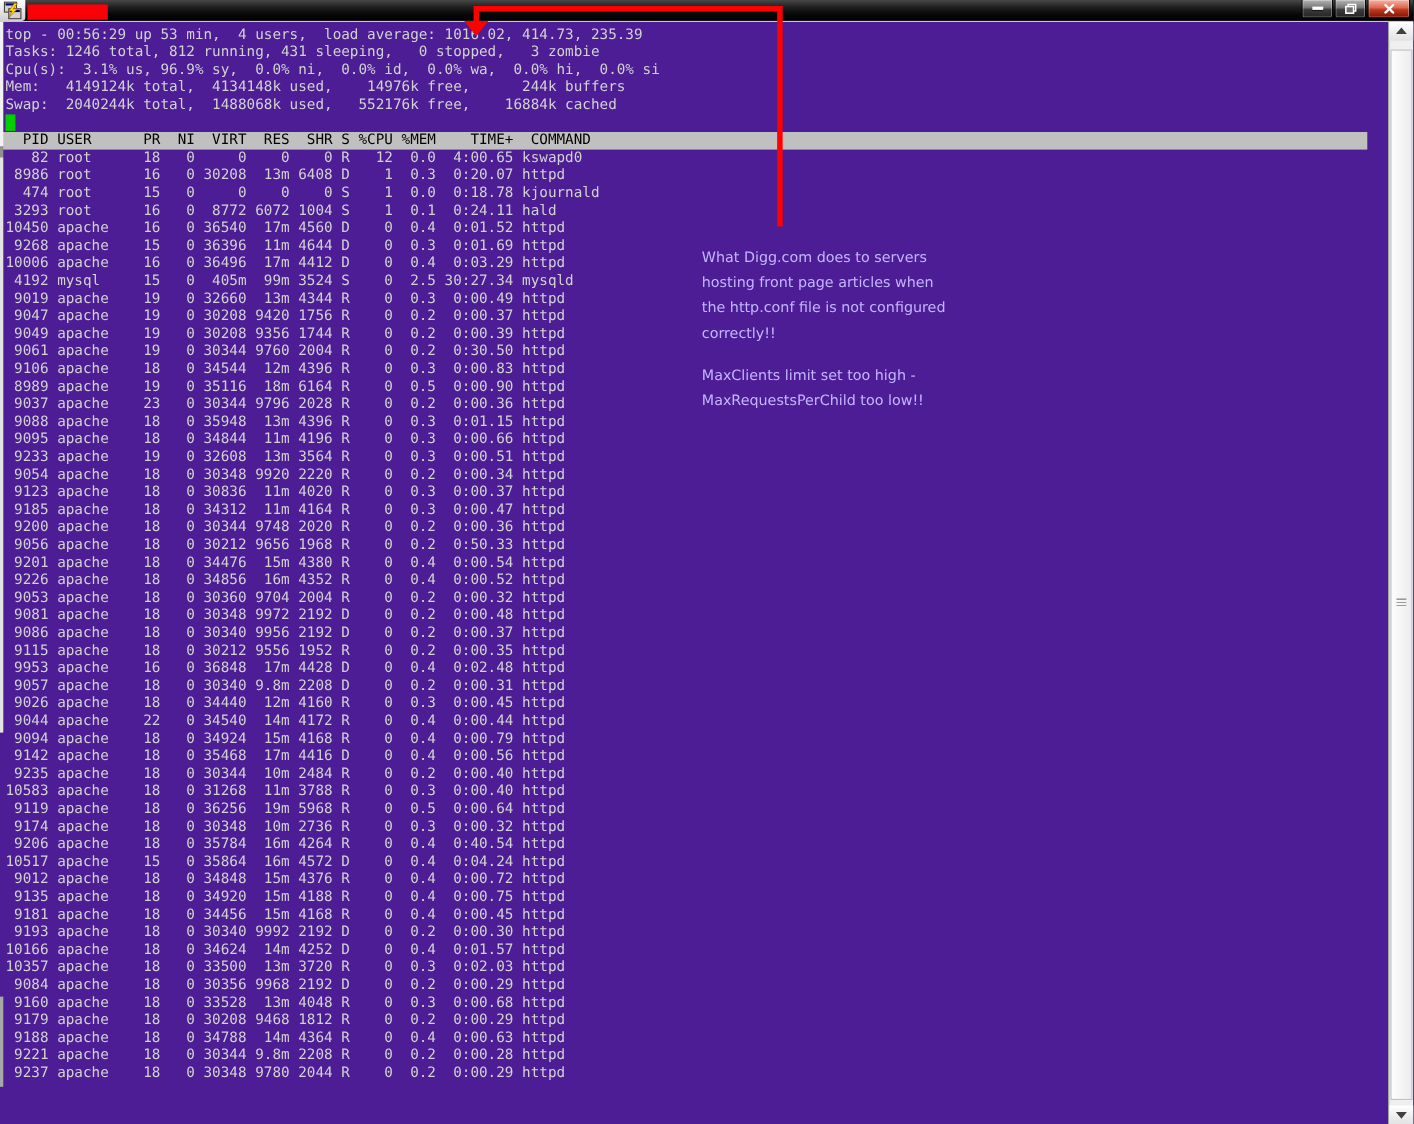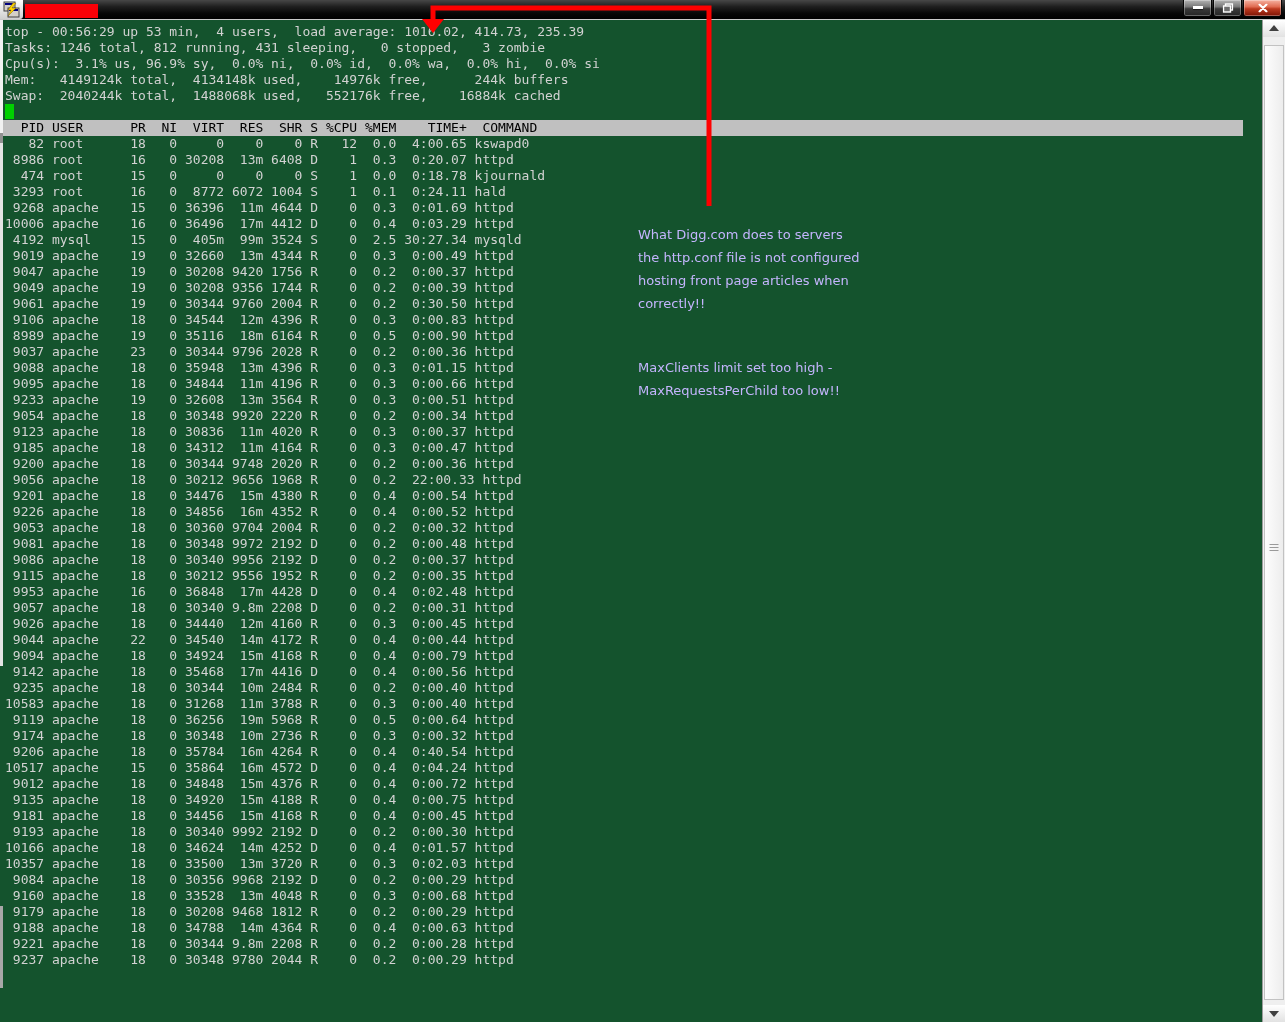--- a/index.html
+++ b/index.html
@@ -39,21 +39,21 @@
   }
   .glyph-min{
     position:absolute;left:50%;top:6px;transform:translateX(-50%);
     width:10px;height:3px;background:#fff;box-shadow:0 1px 1px rgba(0,0,0,.6);
   }
   .glyph-svg{position:absolute;left:50%;top:50%;transform:translate(-50%,-50%);}
 
   
   .terminal{
     position:absolute;left:0;top:20px;width:1262px;height:1002px;
-    background:#14532d;z-index:1;padding-top:4px;box-sizing:border-box;
+    background:#4c1d95;z-index:1;padding-top:4px;box-sizing:border-box;
   }
   .term-line{
     height:16px;line-height:16px;padding-left:5px;white-space:pre;
     font-family:"DejaVu Sans Mono","Liberation Mono",monospace;
     font-size:13px;color:#d2d2d2;
   }
   .header-line{background:#c0c0c0;color:#000;margin-right:19px;}
   .cursor{
     display:inline-block;width:9px;height:15px;background:#00d000;vertical-align:top;
   }
@@ -89,21 +89,21 @@
   }
 
   
   .annotation-arrow{position:absolute;left:0;top:0;z-index:40;pointer-events:none;}
   .annotation{
     position:absolute;left:638px;z-index:41;
     font-family:"DejaVu Sans","Liberation Sans",sans-serif;
     font-size:13px;line-height:23px;color:#c4b5fd;
   }
   .anno1{top:223px;}
-  .anno2{top:356px;}
+  .anno2{top:330px;}
 </style>
 </head>
 <body>
 
 <div class="titlebar">
   <div class="icon-plate"></div>
   <div class="app-icon">
     <svg width="17" height="17" viewBox="0 0 17 17">
       <rect x="1" y="1" width="11" height="9" fill="#d4d0c8" stroke="#404040" stroke-width="1"></rect>
       <rect x="2" y="2" width="9" height="2" fill="#000080"></rect>
@@ -139,38 +139,39 @@
       <div class="term-line">Mem:   4149124k total,  4134148k used,    14976k free,      244k buffers</div>
       <div class="term-line">Swap:  2040244k total,  1488068k used,   552176k free,    16884k cached</div>
     </div>
   <div class="term-line"><span class="cursor"></span></div>
   <div class="term-line header-line">  PID USER      PR  NI  VIRT  RES  SHR S %CPU %MEM    TIME+  COMMAND</div>
   <div id="rows">
       <div class="term-line">   82 root      18   0     0    0    0 R   12  0.0  4:00.65 kswapd0</div>
       <div class="term-line"> 8986 root      16   0 30208  13m 6408 D    1  0.3  0:20.07 httpd</div>
       <div class="term-line">  474 root      15   0     0    0    0 S    1  0.0  0:18.78 kjournald</div>
       <div class="term-line"> 3293 root      16   0  8772 6072 1004 S    1  0.1  0:24.11 hald</div>
+      <div class="term-line">10450 apache    16   0 36540  17m 4560 D    0  0.4  0:01.52 httpd</div>
       <div class="term-line"> 9268 apache    15   0 36396  11m 4644 D    0  0.3  0:01.69 httpd</div>
       <div class="term-line">10006 apache    16   0 36496  17m 4412 D    0  0.4  0:03.29 httpd</div>
       <div class="term-line"> 4192 mysql     15   0  405m  99m 3524 S    0  2.5 30:27.34 mysqld</div>
       <div class="term-line"> 9019 apache    19   0 32660  13m 4344 R    0  0.3  0:00.49 httpd</div>
       <div class="term-line"> 9047 apache    19   0 30208 9420 1756 R    0  0.2  0:00.37 httpd</div>
       <div class="term-line"> 9049 apache    19   0 30208 9356 1744 R    0  0.2  0:00.39 httpd</div>
       <div class="term-line"> 9061 apache    19   0 30344 9760 2004 R    0  0.2  0:30.50 httpd</div>
       <div class="term-line"> 9106 apache    18   0 34544  12m 4396 R    0  0.3  0:00.83 httpd</div>
       <div class="term-line"> 8989 apache    19   0 35116  18m 6164 R    0  0.5  0:00.90 httpd</div>
       <div class="term-line"> 9037 apache    23   0 30344 9796 2028 R    0  0.2  0:00.36 httpd</div>
       <div class="term-line"> 9088 apache    18   0 35948  13m 4396 R    0  0.3  0:01.15 httpd</div>
       <div class="term-line"> 9095 apache    18   0 34844  11m 4196 R    0  0.3  0:00.66 httpd</div>
       <div class="term-line"> 9233 apache    19   0 32608  13m 3564 R    0  0.3  0:00.51 httpd</div>
       <div class="term-line"> 9054 apache    18   0 30348 9920 2220 R    0  0.2  0:00.34 httpd</div>
       <div class="term-line"> 9123 apache    18   0 30836  11m 4020 R    0  0.3  0:00.37 httpd</div>
       <div class="term-line"> 9185 apache    18   0 34312  11m 4164 R    0  0.3  0:00.47 httpd</div>
       <div class="term-line"> 9200 apache    18   0 30344 9748 2020 R    0  0.2  0:00.36 httpd</div>
-      <div class="term-line"> 9056 apache    18   0 30212 9656 1968 R    0  0.2  22:00.33 httpd</div>
+      <div class="term-line"> 9056 apache    18   0 30212 9656 1968 R    0  0.2  0:50.33 httpd</div>
       <div class="term-line"> 9201 apache    18   0 34476  15m 4380 R    0  0.4  0:00.54 httpd</div>
       <div class="term-line"> 9226 apache    18   0 34856  16m 4352 R    0  0.4  0:00.52 httpd</div>
       <div class="term-line"> 9053 apache    18   0 30360 9704 2004 R    0  0.2  0:00.32 httpd</div>
       <div class="term-line"> 9081 apache    18   0 30348 9972 2192 D    0  0.2  0:00.48 httpd</div>
       <div class="term-line"> 9086 apache    18   0 30340 9956 2192 D    0  0.2  0:00.37 httpd</div>
       <div class="term-line"> 9115 apache    18   0 30212 9556 1952 R    0  0.2  0:00.35 httpd</div>
       <div class="term-line"> 9953 apache    16   0 36848  17m 4428 D    0  0.4  0:02.48 httpd</div>
       <div class="term-line"> 9057 apache    18   0 30340 9.8m 2208 D    0  0.2  0:00.31 httpd</div>
       <div class="term-line"> 9026 apache    18   0 34440  12m 4160 R    0  0.3  0:00.45 httpd</div>
       <div class="term-line"> 9044 apache    22   0 34540  14m 4172 R    0  0.4  0:00.44 httpd</div>
@@ -214,20 +215,20 @@
   </div>
 </div>
 
 <svg class="annotation-arrow" width="1285" height="1022" viewBox="0 0 1285 1022">
   <path d="M433 21 L433 8 L709 8 L709 206" fill="none" stroke="#ff0000" stroke-width="5"></path>
   <polygon points="422,19 444,19 433,33" fill="#ff0000"></polygon>
 </svg>
 
 <div class="annotation anno1" id="anno1">
     <div>What Digg.com does to servers</div>
+    <div>hosting front page articles when</div>
     <div>the http.conf file is not configured</div>
-    <div>hosting front page articles when</div>
     <div>correctly!!</div>
   </div>
 <div class="annotation anno2" id="anno2">
     <div>MaxClients limit set too high -</div>
     <div>MaxRequestsPerChild too low!!</div>
   </div>
 
 </body></html>

